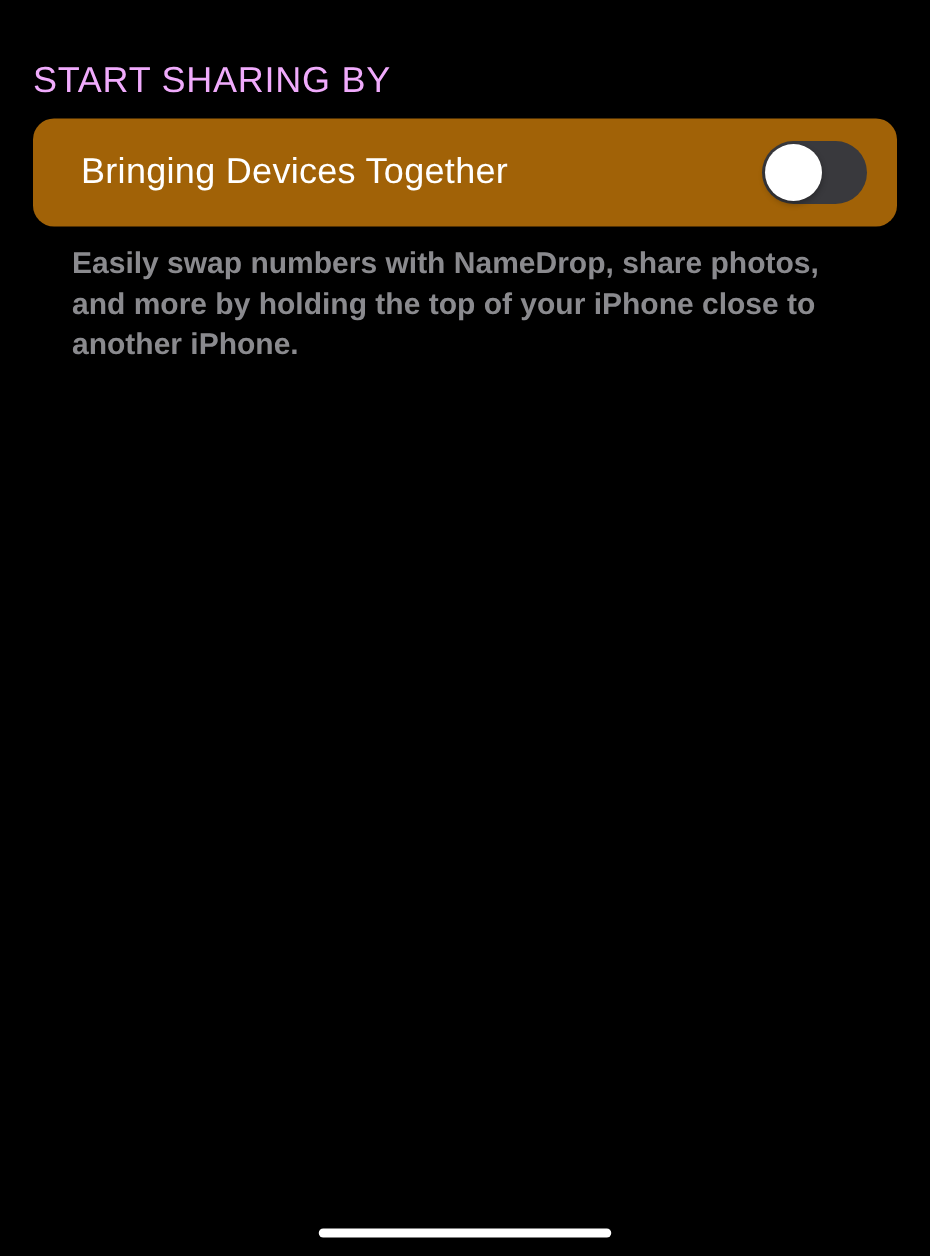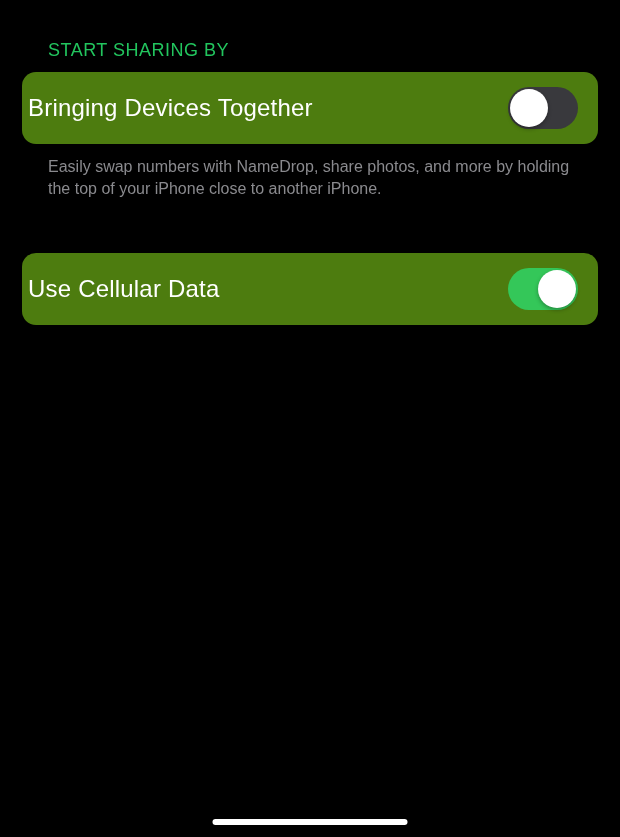--- a/index.html
+++ b/index.html
@@ -12,45 +12,45 @@
       height: 837px;
       background: #000000;
       font-family: -apple-system, BlinkMacSystemFont, "SF Pro Text", "Helvetica Neue", Arial, sans-serif;
       overflow: hidden;
       position: relative;
     }
     .container {
       padding: 40px 22px 0 22px;
     }
     .section-header {
-      font-size: 18px;
-      color: #22c55e;
+      font-size: 24px;
+      color: #f0abfc;
       letter-spacing: 0.5px;
-      margin-left: 26px;
       margin-bottom: 11px;
       text-transform: uppercase;
     }
     .cell {
-      background: #4d7c0f;
+      background: #a16207;
       border-radius: 14px;
-      padding: 15px 20px 15px 6px;
+      padding: 15px 20px 15px 32px;
       display: flex;
       align-items: center;
       justify-content: space-between;
     }
     .cell-label {
       font-size: 24px;
       color: #ffffff;
       letter-spacing: 0.2px;
     }
     .footer-text {
-      font-size: 16px;
+      font-size: 20px;
       color: #8a8a8e;
       margin: 12px 26px 0 26px;
       line-height: 1.35;
+      font-weight: bold;
     }
     .section-gap {
       height: 54px;
     }
     .toggle {
       position: relative;
       width: 70px;
       height: 42px;
       border-radius: 21px;
       cursor: pointer;
@@ -97,22 +97,16 @@
   <div class="cell">
     <span class="cell-label">Bringing Devices Together</span>
     <div class="toggle toggle-off">
       <div class="toggle-knob"></div>
     </div>
   </div>
   <div class="footer-text">Easily swap numbers with NameDrop, share photos, and more by holding the top of your iPhone close to another iPhone.</div>
 
   <div class="section-gap"></div>
 
-  <div class="cell">
-    <span class="cell-label">Use Cellular Data</span>
-    <div class="toggle toggle-on">
-      <div class="toggle-knob"></div>
-    </div>
-  </div>
 
 </div>
 
 <div class="home-indicator"></div>
 
 </body></html>

